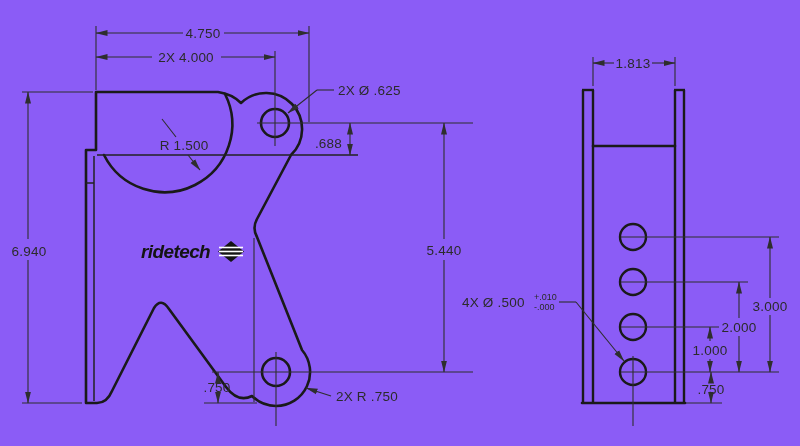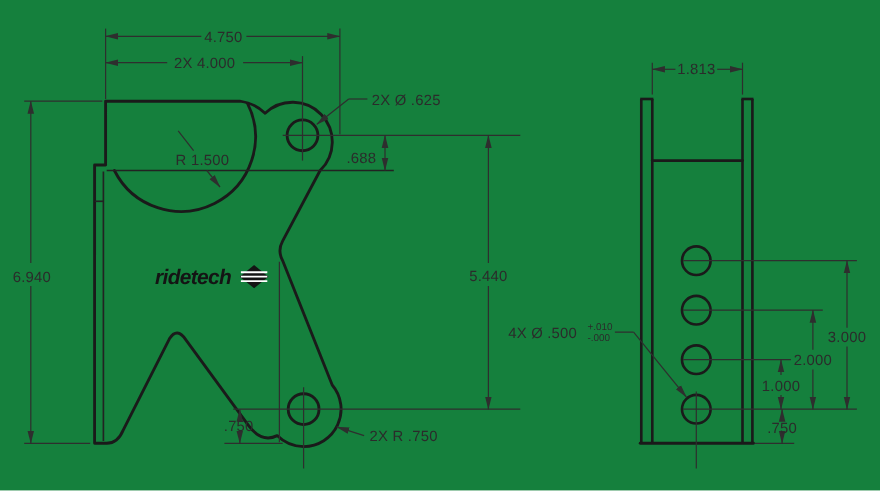--- a/index.html
+++ b/index.html
@@ -1,17 +1,17 @@
 <!DOCTYPE html>
 <html><head>
 <meta charset="utf-8">
 <style>
   html,body{margin:0;padding:0;background:#ffffff;}
   .stage{
-    position:relative;width:800px;height:446px;background:#15803d;
+    position:relative;width:800px;height:446px;background:#8b5cf6;
     font-family:"Liberation Sans", sans-serif;overflow:hidden;
   }
   svg{display:block;}
   .dim-text{
     font-family:"Liberation Sans", sans-serif;
     font-size:13.5px;fill:#2b2b2b;letter-spacing:0.2px;
   }
   .dim-text-small{
     font-family:"Liberation Sans", sans-serif;
     font-size:9px;fill:#2b2b2b;

